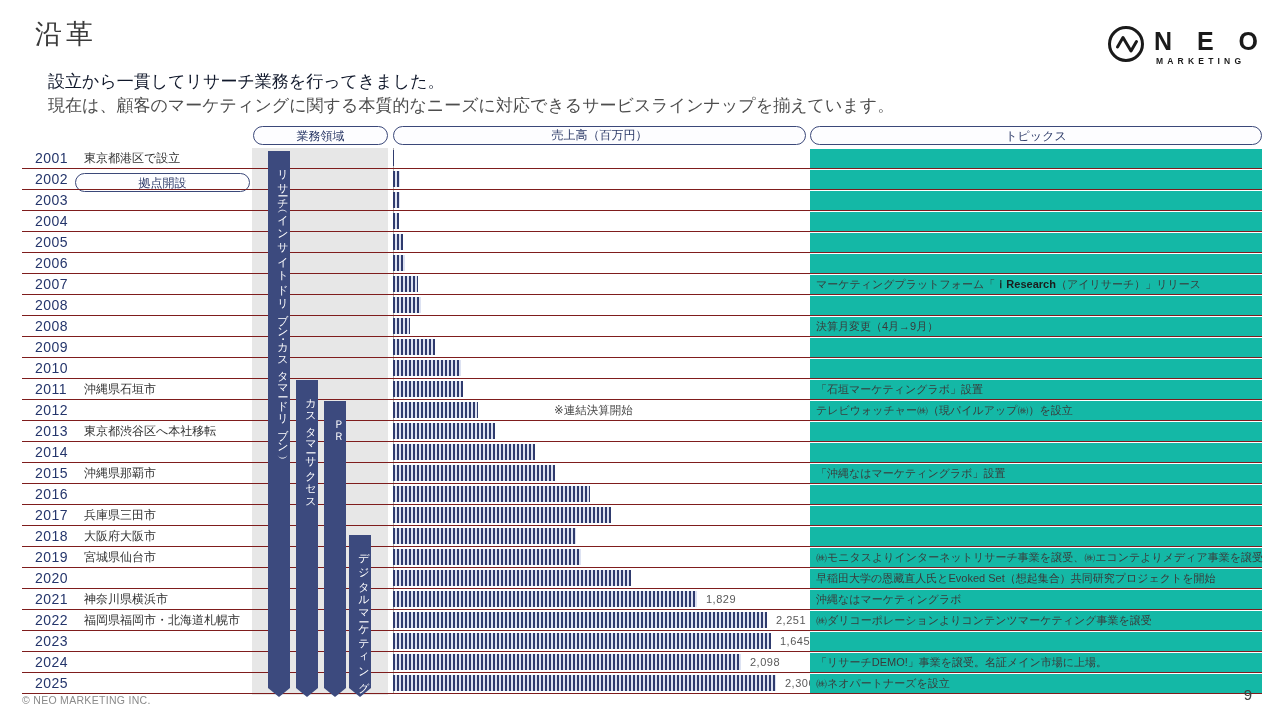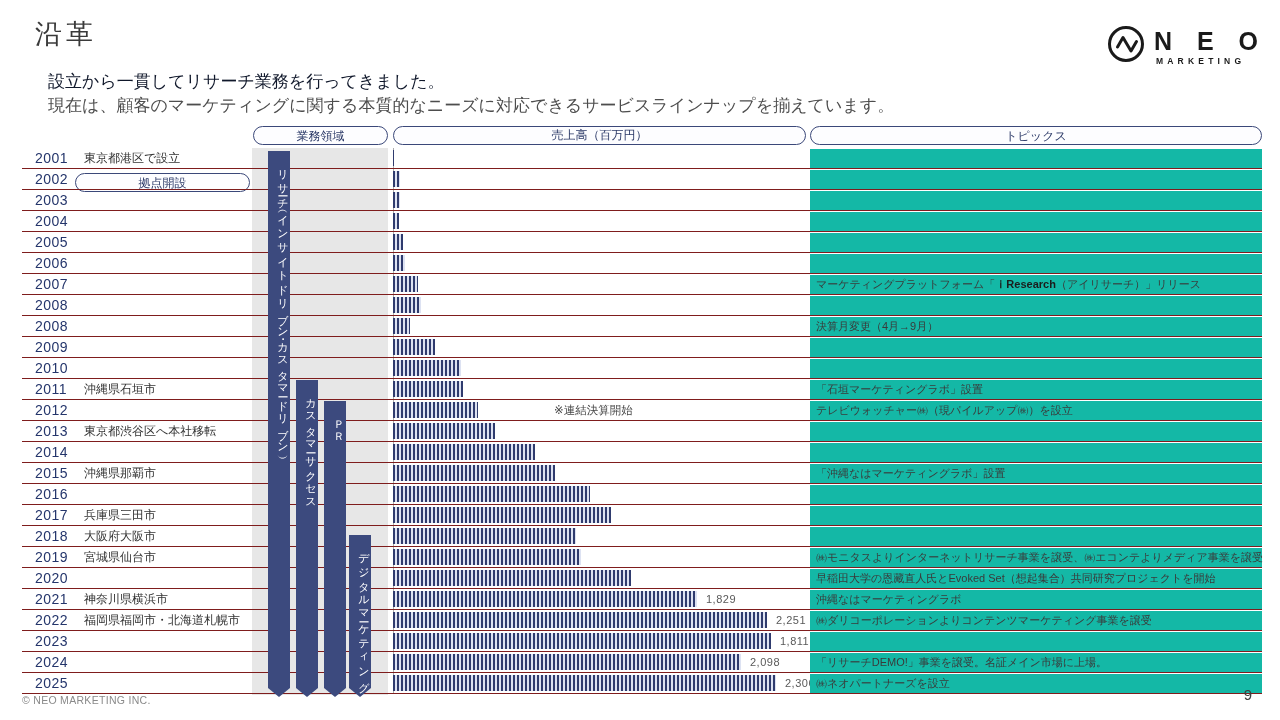--- a/index.html
+++ b/index.html
@@ -207,21 +207,21 @@
     <div class="row">
       <span class="year">2022</span>
       <span class="loc">福岡県福岡市・北海道札幌市</span>
       <div class="bar" style="width: 374px;"></div>
       <span class="rev-label" style="left: 754px; text-align: right;">2,251</span>
       <div class="topic">㈱ダリコーポレーションよりコンテンツマーケティング事業を譲受</div>
     </div>
     <div class="row">
       <span class="year">2023</span>
       <div class="bar" style="width: 378px;"></div>
-      <span class="rev-label" style="left: 758px;">1,811</span>
+      <span class="rev-label" style="left: 758px;">1,645</span>
       <div class="topic"></div>
     </div>
     <div class="row">
       <span class="year">2024</span>
       <div class="bar" style="width: 348px;"></div>
       <span class="rev-label" style="left: 728px;">2,098</span>
       <div class="topic">「リサーチDEMO!」事業を譲受。名証メイン市場に上場。</div>
     </div>
     <div class="row">
       <span class="year">2025</span>

